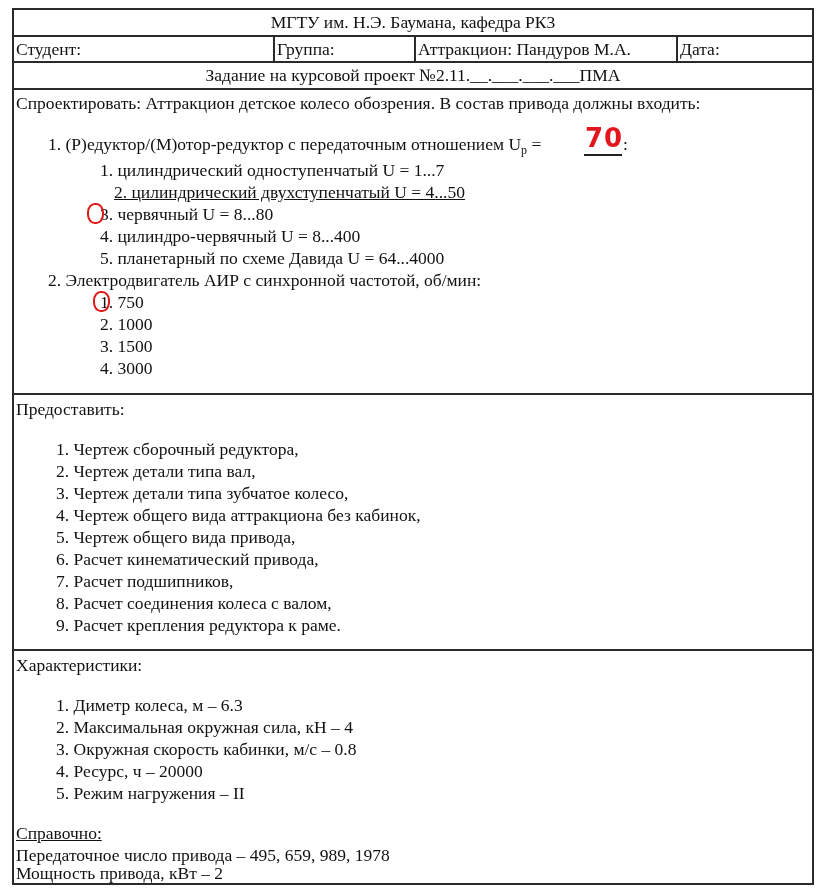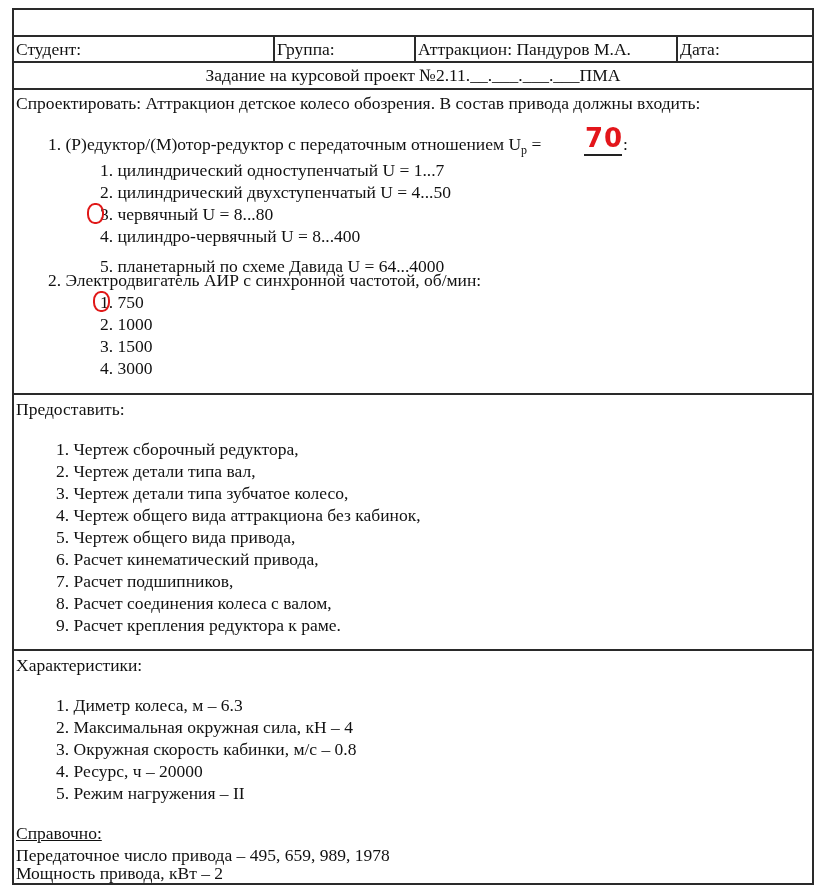--- a/index.html
+++ b/index.html
@@ -17,20 +17,21 @@
   .handwritten { position: absolute; color: #e3161b; font-family: "DejaVu Sans", sans-serif;
                  font-weight: bold; font-size: 26px; letter-spacing: 1px; line-height: 26px; }
   .underline-blank { position: absolute; height: 1.5px; background: #222; }
   sub { font-size: 12px; vertical-align: -4px; }
 </style>
 </head>
 <body>
 
 <div class="sheet">
 
+  <div class="txt center" style="left:0; right:0; top:1px;">МГТУ им. Н.Э. Баумана, кафедра РК3</div>
   <div class="hline" style="top:25px;"></div>
 
   <div class="txt" style="left:2px; top:28px;text-align:right;">Студент:</div>
   <div class="vline" style="left:259px; top:25px; height:26px;"></div>
   <div class="txt" style="left:263px; top:28px;">Группа:</div>
   <div class="vline" style="left:400px; top:25px; height:26px;"></div>
   <div class="txt" style="left:404px; top:28px;">Аттракцион: Пандуров М.А.</div>
   <div class="vline" style="left:662px; top:25px; height:26px;"></div>
   <div class="txt" style="left:666px; top:28px;">Дата:</div>
   <div class="hline" style="top:51px;"></div>
@@ -43,24 +44,24 @@
 
     <div class="txt" style="left:34px; top:123px;">
       <span>1. (Р)едуктор/(М)отор-редуктор с передаточным отношением U</span><sub>p</sub><span> =</span>
     </div>
     <div class="underline-blank" style="left:570px; top:144px; width:38px;"></div>
     <div class="handwritten" style="left:571px; top:115px;">70</div>
     <div class="txt" style="left:609px; top:123px;">:</div>
 
     <div>
       <div class="list-line" style="left:86px; top:149px;">1. цилиндрический одноступенчатый U = 1...7</div>
-      <div class="list-line" style="left:86px; top:171px;">2. цилиндрический двухступенчатый U = 4...50</div>
+      <div class="list-line" style="left:100px; top:171px;text-decoration:underline;">2. цилиндрический двухступенчатый U = 4...50</div>
       <div class="list-line" style="left:86px; top:193px;">3. червячный U = 8...80</div>
       <div class="list-line" style="left:86px; top:215px;">4. цилиндро-червячный U = 8...400</div>
-      <div class="list-line" style="left:86px; top:237px;margin-top:8px;">5. планетарный по схеме Давида U = 64...4000</div>
+      <div class="list-line" style="left:86px; top:237px;">5. планетарный по схеме Давида U = 64...4000</div>
     </div>
     <div class="mark-circle" style="left:73px; top:193px; width:17px; height:21px;"></div>
 
     <div class="txt" style="left:34px; top:259px;">2. Электродвигатель АИР с синхронной частотой, об/мин:</div>
     <div>
       <div class="list-line" style="left:86px; top:281px;">1. 750</div>
       <div class="list-line" style="left:86px; top:303px;">2. 1000</div>
       <div class="list-line" style="left:86px; top:325px;">3. 1500</div>
       <div class="list-line" style="left:86px; top:347px;">4. 3000</div>
     </div>

